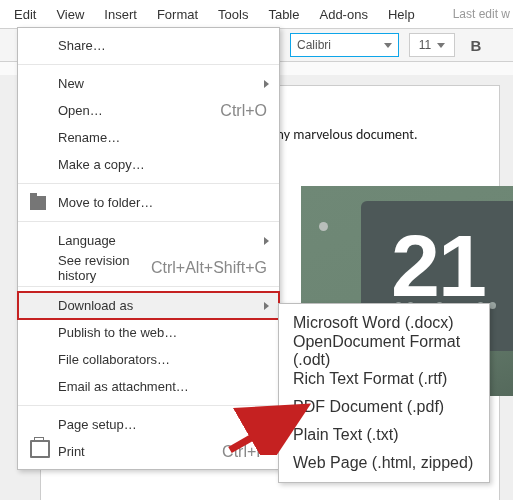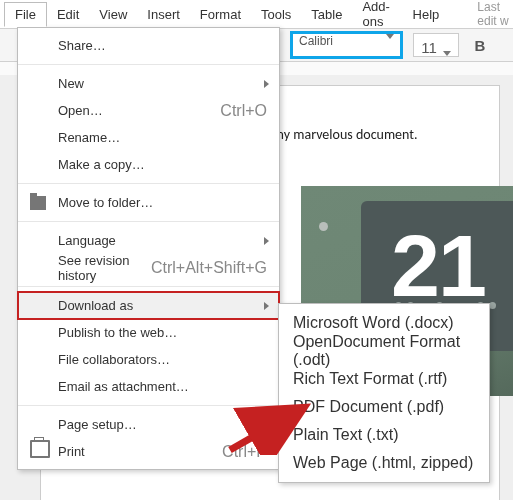--- a/index.html
+++ b/index.html
@@ -3,22 +3,22 @@
 <meta charset="utf-8">
 <style>
 html,body{margin:0;padding:0;font-family:Arial,Helvetica,sans-serif;font-size:13px;color:#222;background:#fff;overflow:hidden}
 .app{width:513px;height:500px;position:relative;background:#fff}
 .menubar{display:flex;align-items:center;height:28px;border-bottom:1px solid #d0d0d0;background:#fff;padding-left:4px}
 .menubar .mi{padding:4px 10px;cursor:default;color:#333}
 .menubar .mi.open{border:1px solid #bdbdbd;border-bottom:1px solid #fff;position:relative;z-index:20;background:#fff}
 .menubar .last-edit{margin-left:28px;color:#999;font-size:12px}
 .toolbar{display:flex;align-items:center;height:32px;border-bottom:1px solid #d0d0d0;background:#f5f5f5}
 .toolbar .sp{flex:0 0 290px}
-.toolbar .font-box{width:95px;height:22px;border:3px solid #0ea5e9;background:#fff;display:flex;padding:0 6px;font-size:12px;color:#555;justify-content:space-between;margin-right:10px}
-.toolbar .size-box{width:44px;height:22px;border:1px solid #ccc;background:#fff;display:flex;align-items:flex-end;justify-content:center;font-size:15px;color:#555;margin-right:10px}
+.toolbar .font-box{width:95px;height:22px;border:1px solid #0ea5e9;background:#fff;display:flex;align-items:center;padding:0 6px;font-size:12px;color:#555;justify-content:space-between;margin-right:10px}
+.toolbar .size-box{width:44px;height:22px;border:1px solid #ccc;background:#fff;display:flex;align-items:center;justify-content:center;font-size:12px;color:#555;margin-right:10px}
 .toolbar .bold{font-weight:bold;font-size:15px;color:#555;width:22px;text-align:center}
 .tri{width:0;height:0;border-left:4px solid transparent;border-right:4px solid transparent;border-top:5px solid #777}
 .ruler{height:14px;border-bottom:1px solid #cfcfcf;background:#fafafa}
 .doc-area{position:absolute;left:0;top:75px;right:0;bottom:0;background:#efefef}
 .page{position:absolute;left:40px;top:10px;width:460px;height:430px;background:#fff;border:1px solid #ccc;padding:40px 30px;box-sizing:border-box}
 .doc-text{font-family:Calibri,Arial,sans-serif;font-size:14px;margin-left:190px}
 .doc-img{position:absolute;left:260px;top:100px;width:245px;height:210px;background:linear-gradient(160deg,#6f8876 0%,#6d8674 45%,#53675a 100%)}
 .sign-plate{position:absolute;top:15px;right:0;width:185px;height:150px;background:#4d5858;border-radius:6px 0 0 6px}
 .sign-digits{position:absolute;top:14px;left:30px;color:#fff;font-size:88px;font-family:Liberation Sans, sans-serif;font-weight:bold;letter-spacing:-2px}
 .braille{position:absolute;bottom:18px;left:34px;display:flex;gap:22px}
@@ -38,21 +38,20 @@
 .ic-print:before{content:"";position:absolute;top:-5px;left:2px;width:8px;height:4px;border:1px solid #767676;border-bottom:none}
 .submenu{position:absolute;left:278px;top:303px;width:210px;background:#fff;border:1px solid #bdbdbd;box-shadow:2px 2px 5px rgba(0,0,0,.2);z-index:15;padding:5px 0}
 .submenu .row{height:28px;display:flex;align-items:center;padding:0 14px;font-size:16px;color:#333}
 .arrow{position:absolute;left:225px;top:395px;z-index:30;pointer-events:none}
 </style>
 </head>
 <body>
 <div class="app">
 
 <div class="menubar">
-  <div class="mi open">File</div>
   <div class="mi">Edit</div>
   <div class="mi">View</div>
   <div class="mi">Insert</div>
   <div class="mi">Format</div>
   <div class="mi">Tools</div>
   <div class="mi">Table</div>
   <div class="mi">Add-ons</div>
   <div class="mi">Help</div>
   <div class="last-edit">Last edit w</div>
 </div>

